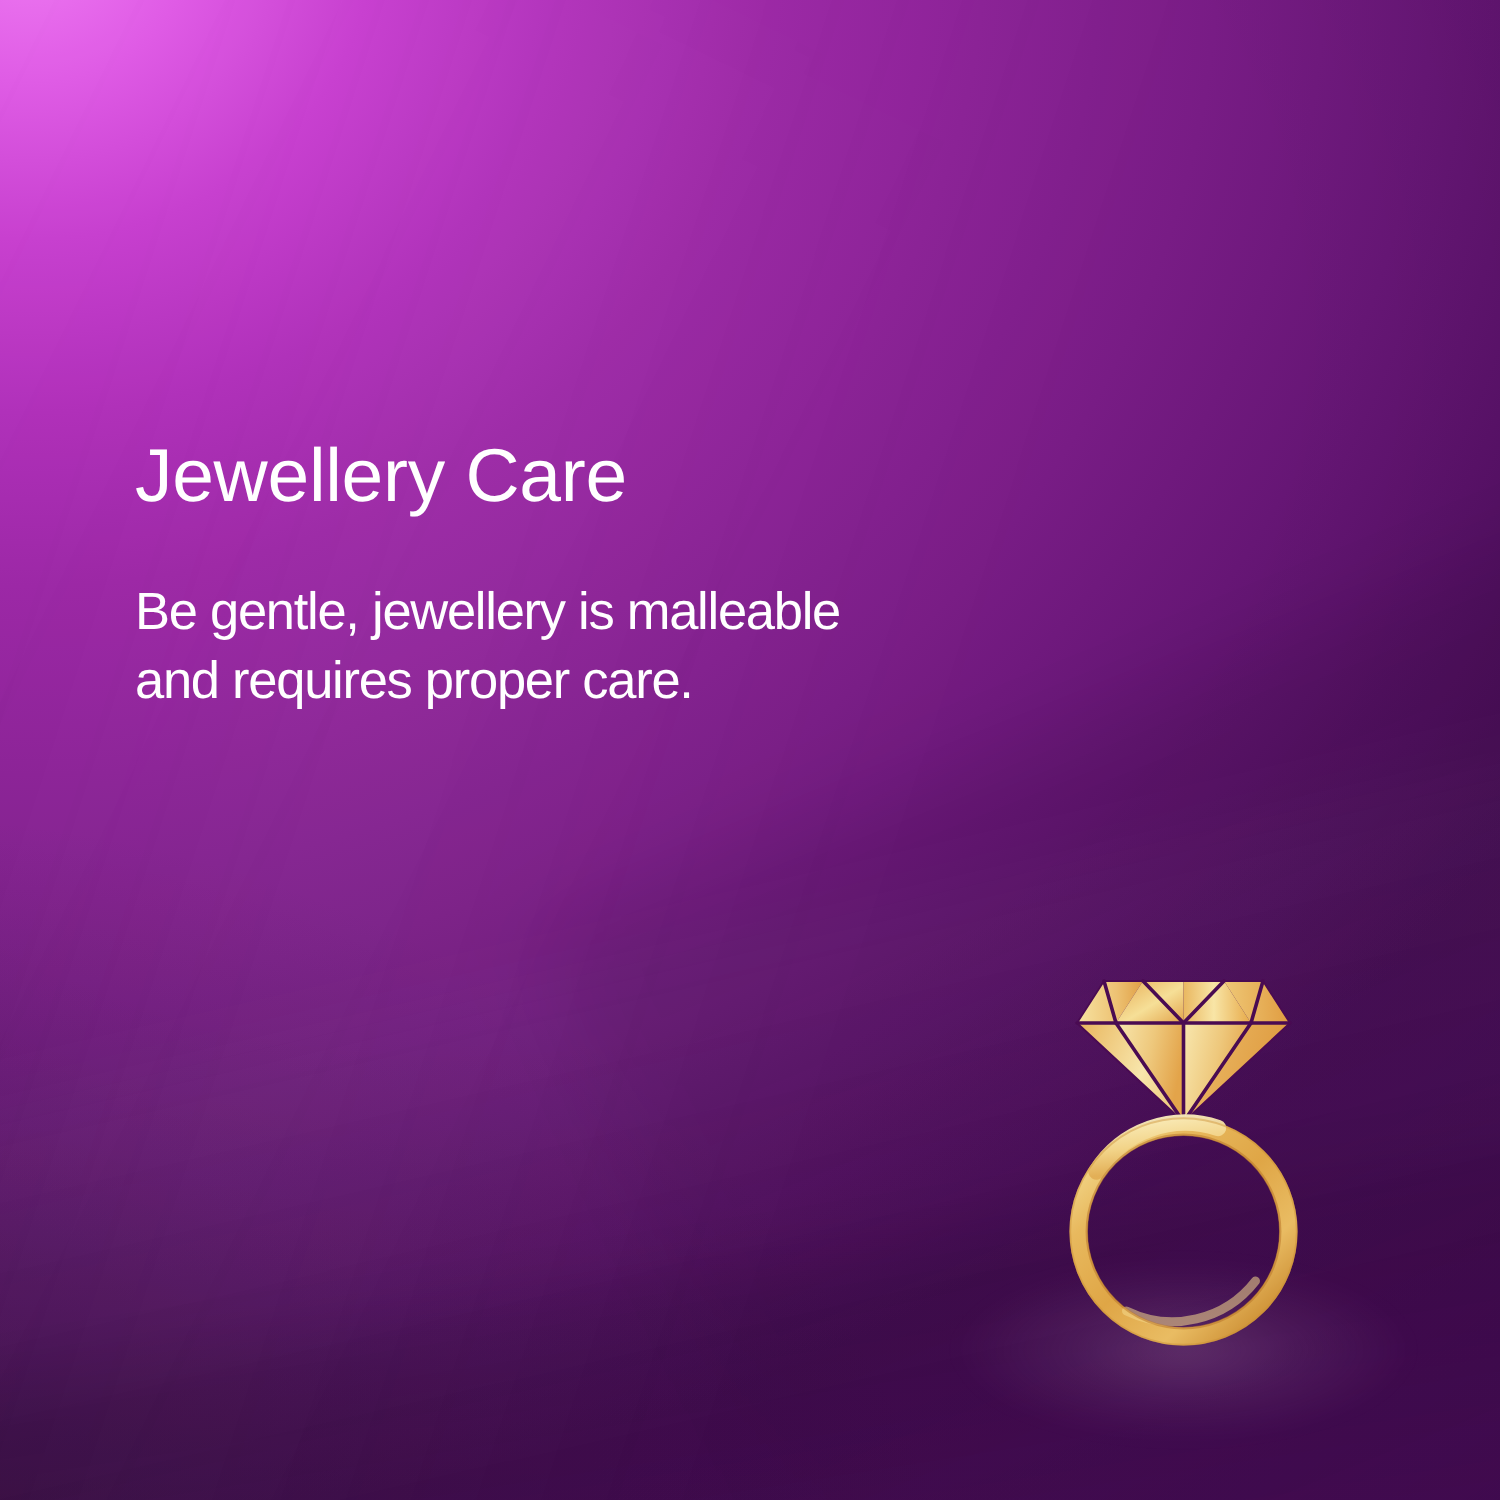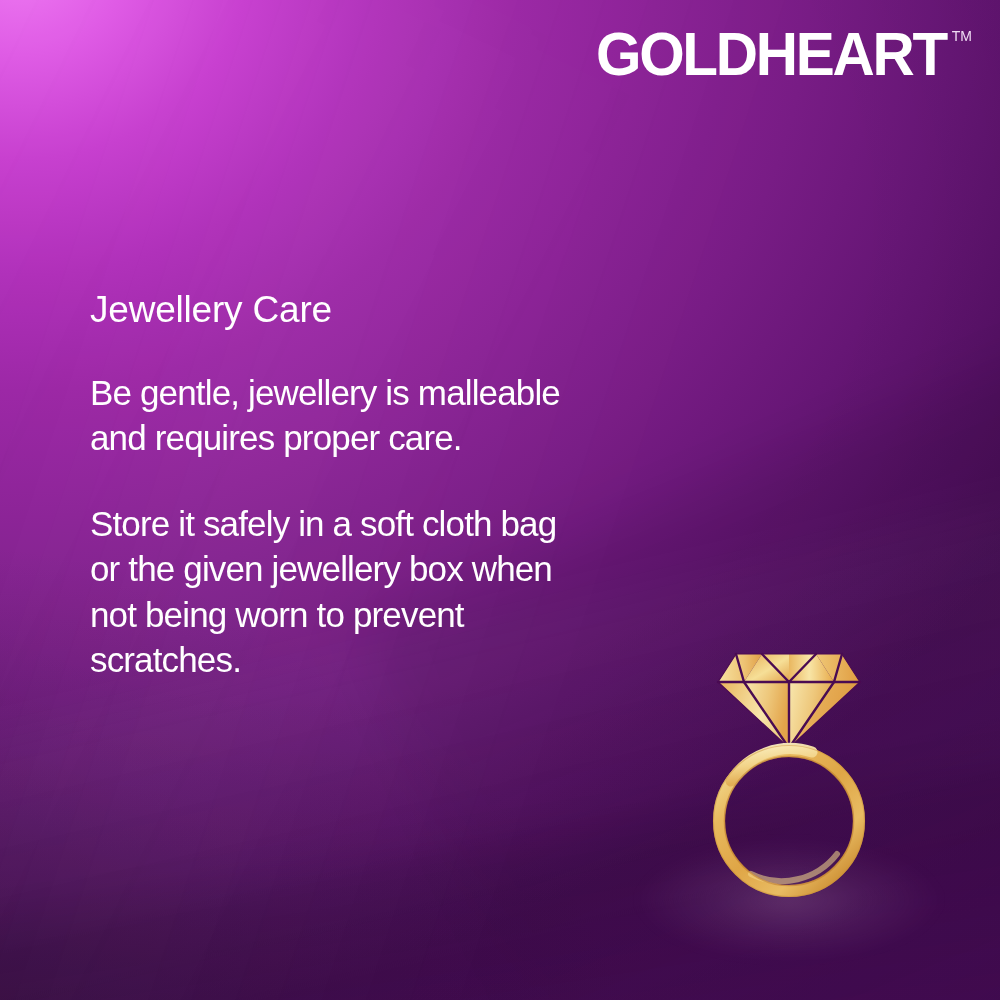--- a/index.html
+++ b/index.html
@@ -137,21 +137,21 @@
 
   
   #copy {
     position:absolute;
     left:90px; top:288px;
     width:600px;
   }
   #heading {
     font-family:"Liberation Sans", sans-serif;
     font-weight:300;
-    font-size:37px;
+    font-size:50px;
     line-height:1.18;
     letter-spacing:-0.2px;
     color:#FFFFFF;
     margin-bottom:38px;
   }
   .para {
     font-family:"Liberation Sans", sans-serif;
     font-weight:400;
     font-size:35px;
     line-height:1.30;
@@ -187,33 +187,25 @@
   <div class="bg-base"></div>
   <div class="bg-dark-bl"></div>
   <div class="bg-dark-br"></div>
   <div class="facet facet-a"></div>
   <div class="facet facet-b"></div>
   <div class="facet facet-c"></div>
   <div class="facet facet-d"></div>
   <div class="facet facet-e"></div>
   <div class="bg-vignette"></div>
 
-  <div id="logo">
-    <span id="logo-word">GOLDHEART</span>
-    <span id="logo-tm">TM</span>
-  </div>
 
   <div id="copy">
     <div id="heading">Jewellery Care</div>
     <p class="para" id="para-1">Be gentle, jewellery is malleable
 and requires proper care.</p>
-    <p class="para" id="para-2">Store it safely in a soft cloth bag
-or the given jewellery box when
-not being worn to prevent
-scratches.</p>
   </div>
 
   <div id="ring-graphic">
     <div id="ring-glow"></div>
     <svg id="ring-svg" width="190" height="270" viewBox="0 0 190 270">
       <defs>
 
         <linearGradient id="gA" x1="0" y1="0" x2="1" y2="1">
           <stop offset="0%" stop-color="#E6AC55"></stop>
           <stop offset="55%" stop-color="#F6DF97"></stop>

